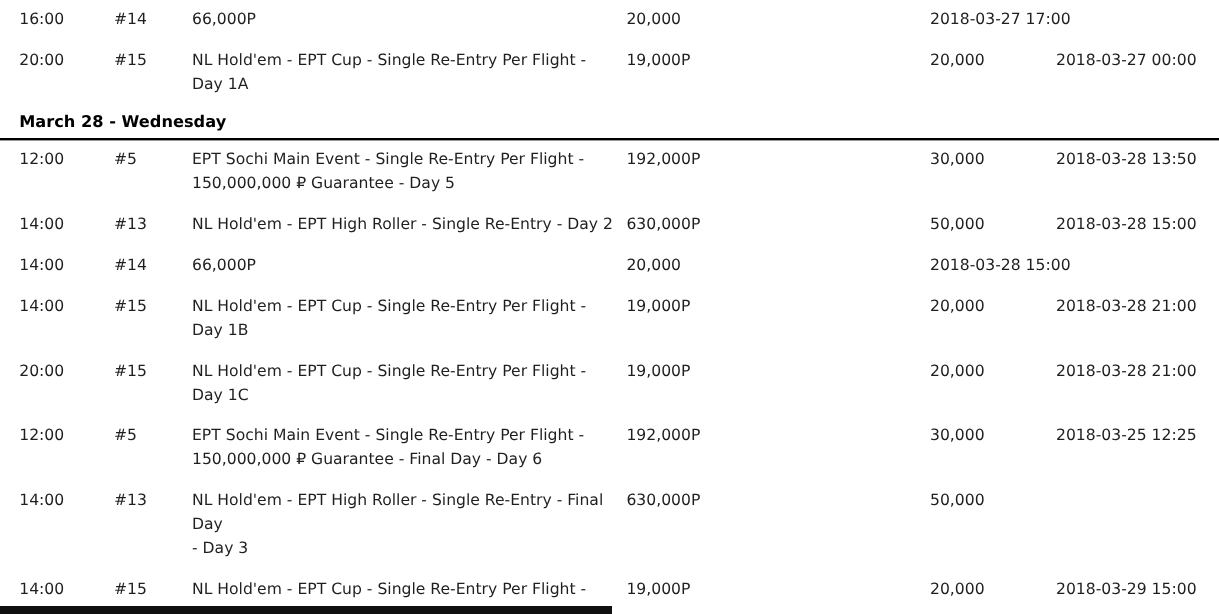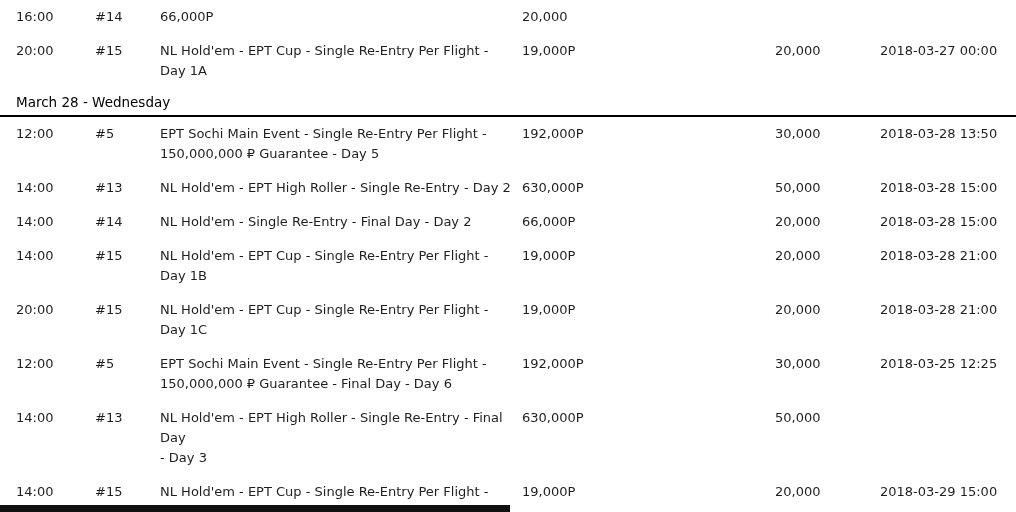--- a/index.html
+++ b/index.html
@@ -9,21 +9,21 @@
     font-family: "DejaVu Sans", "Liberation Sans", sans-serif;
     color: #1f1f1f;
     overflow: hidden;
   }
   #schedule {
     position: relative;
     width: 1016px; height: 512px;
   }
   .section-header {
     font-size: 13.5px;
-    font-weight: normal;
+    font-weight: bold;
     color: #000000;
     padding: 5px 0 3px 16px;
     border-bottom: 2px solid #000000;
     line-height: 19px;
   }
   .event-row {
     display: grid;
     grid-template-columns: 79px 65px 362px 253px 105px 136px;
     padding: 7px 0 7px 16px;
     font-size: 13px;
@@ -44,20 +44,21 @@
 </head>
 <body>
 
 <div id="schedule">
   <div id="rows-container">
       <div class="event-row">
         <div class="cell time">16:00</div>
         <div class="cell event_number">#14</div>
         <div class="cell buyin">66,000P</div>
         <div class="cell starting_chips">20,000</div>
+        <div class="cell start_datetime">2018-03-27 17:00</div>
       </div>
       <div class="event-row">
         <div class="cell time">20:00</div>
         <div class="cell event_number">#15</div>
         <div class="cell name">NL Hold'em - EPT Cup - Single Re-Entry Per Flight - Day 1A</div>
         <div class="cell buyin">19,000P</div>
         <div class="cell starting_chips">20,000</div>
         <div class="cell start_datetime">2018-03-27 00:00</div>
       </div>
       <div class="section-header">March 28 - Wednesday</div>
@@ -74,21 +75,20 @@
         <div class="cell time">14:00</div>
         <div class="cell event_number">#13</div>
         <div class="cell name">NL Hold'em - EPT High Roller - Single Re-Entry - Day 2</div>
         <div class="cell buyin">630,000P</div>
         <div class="cell starting_chips">50,000</div>
         <div class="cell start_datetime">2018-03-28 15:00</div>
       </div>
       <div class="event-row">
         <div class="cell time">14:00</div>
         <div class="cell event_number">#14</div>
-        <div class="cell name">NL Hold'em - Single Re-Entry - Final Day - Day 2</div>
         <div class="cell buyin">66,000P</div>
         <div class="cell starting_chips">20,000</div>
         <div class="cell start_datetime">2018-03-28 15:00</div>
       </div>
       <div class="event-row">
         <div class="cell time">14:00</div>
         <div class="cell event_number">#15</div>
         <div class="cell name">NL Hold'em - EPT Cup - Single Re-Entry Per Flight - Day 1B</div>
         <div class="cell buyin">19,000P</div>
         <div class="cell starting_chips">20,000</div>

